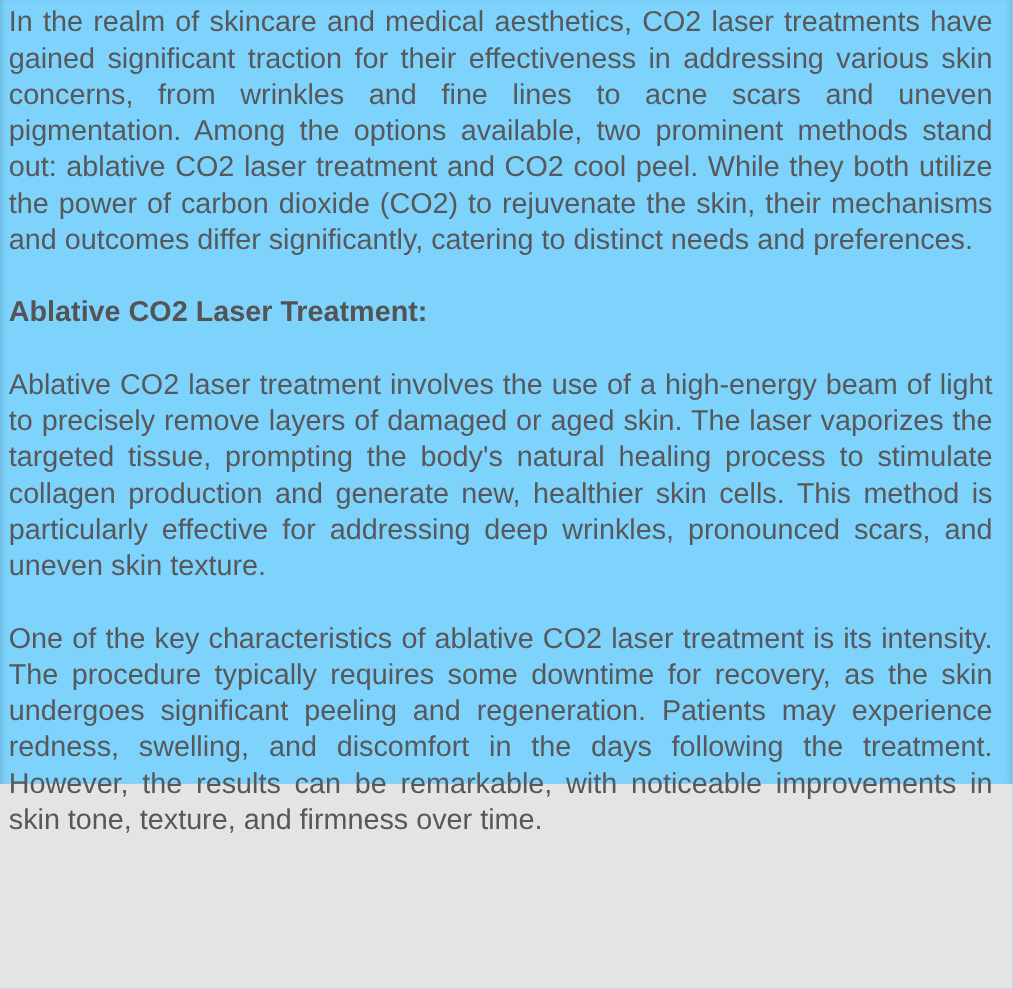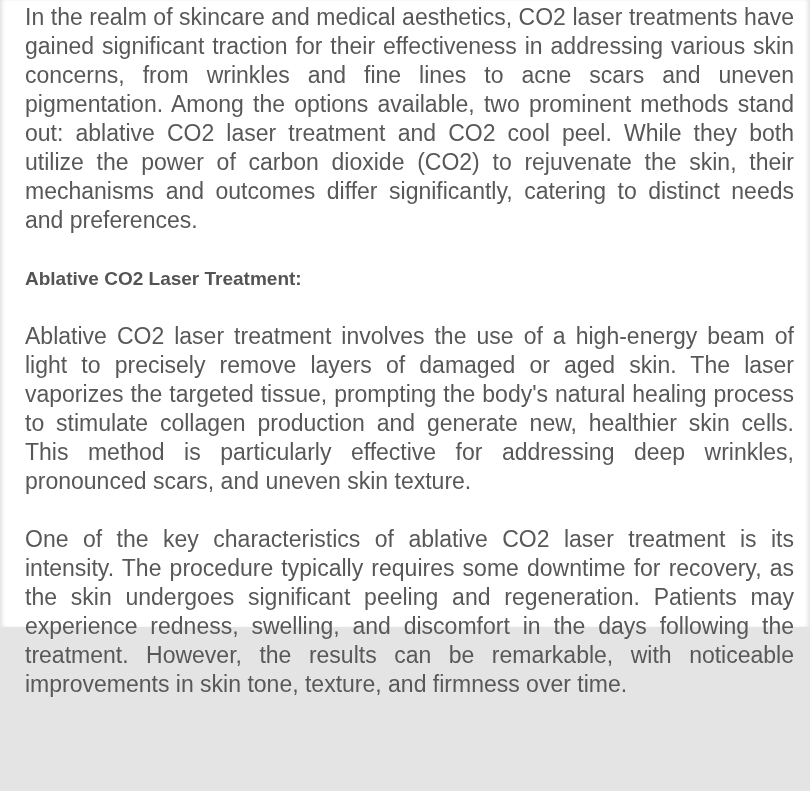--- a/index.html
+++ b/index.html
@@ -9,37 +9,37 @@
   body {
     width: 810px;
     height: 791px;
     background: #e4e4e4;
     overflow: hidden;
   }
   .page {
     box-sizing: border-box;
     width: 810px;
     height: 627px;
-    padding: 3px 16px 0 25px;
-    background: #ffffff;
+    padding: 3px 16px 0 7px;
+    background: #7dd3fc;
     
     box-shadow: inset 4px 0 4px -2px rgba(0,0,0,0.12),
                 inset -4px 0 4px -2px rgba(0,0,0,0.12);
     font-family: "Liberation Sans", sans-serif;
     font-size: 23px;
     line-height: 29px;
     color: #58585a;
     text-align: justify;
     text-justify: inter-word;
   }
   .para {
     margin: 0 0 29px 0;
   }
   .heading {
-    font-size: 19px;
+    font-size: 23px;
     line-height: 29px;
     font-weight: bold;
     margin: 0 0 29px 0;
     text-align: left;
     color: #545456;
   }
 </style>
 </head>
 <body>
 

